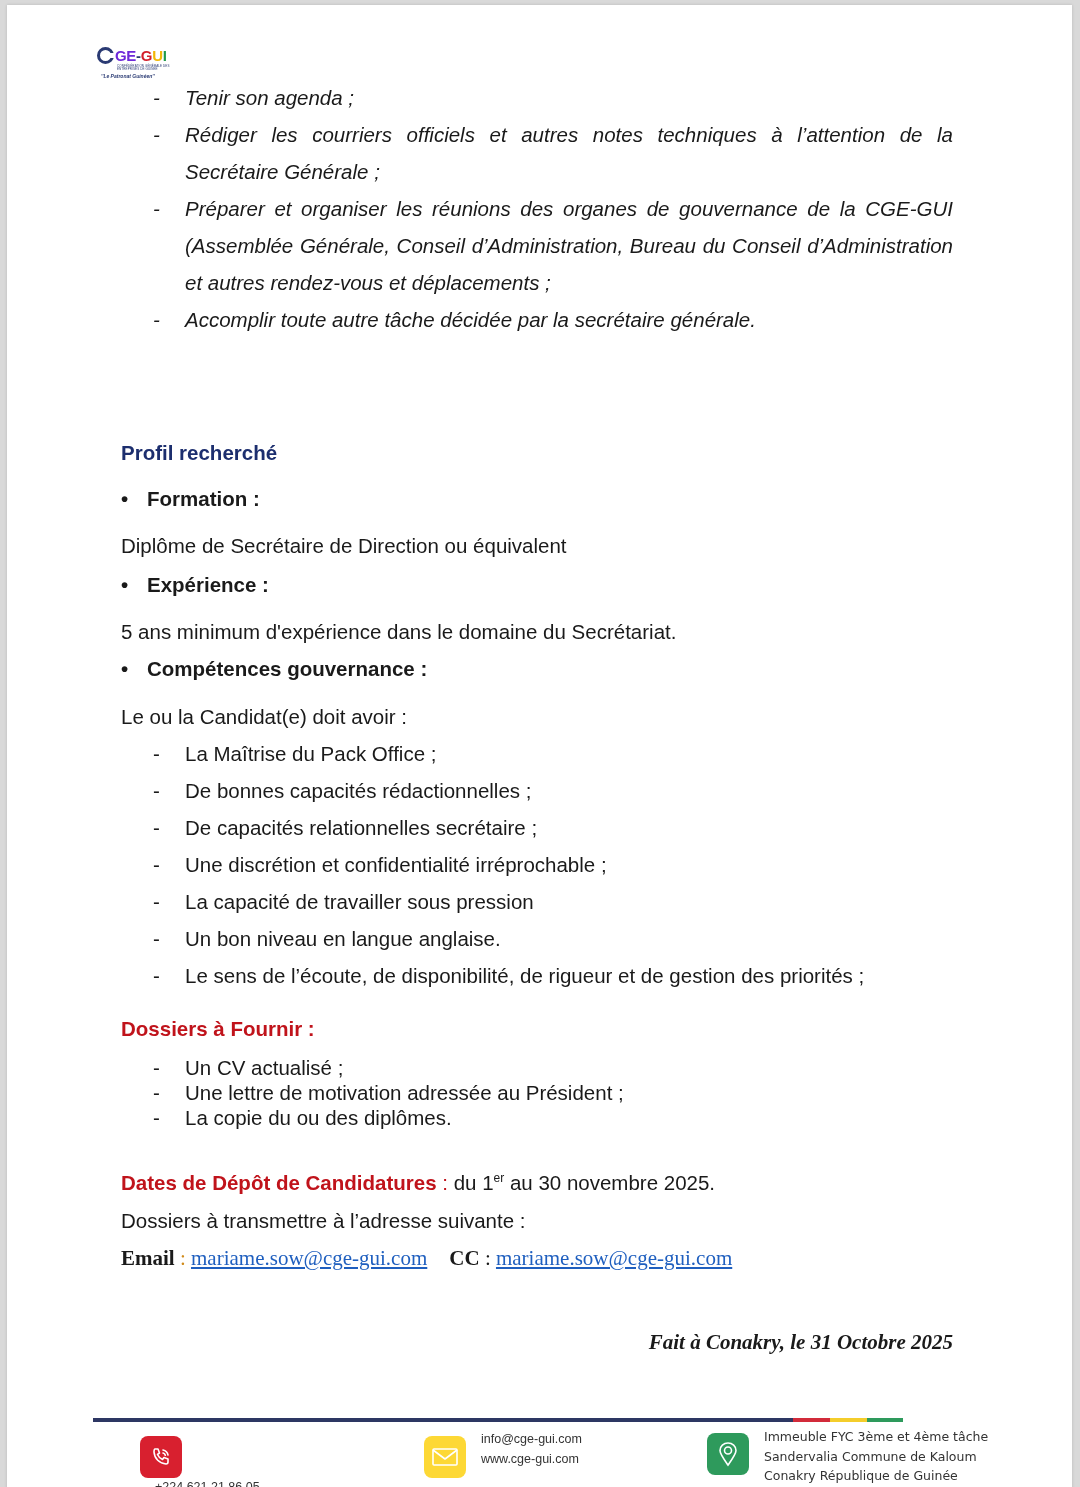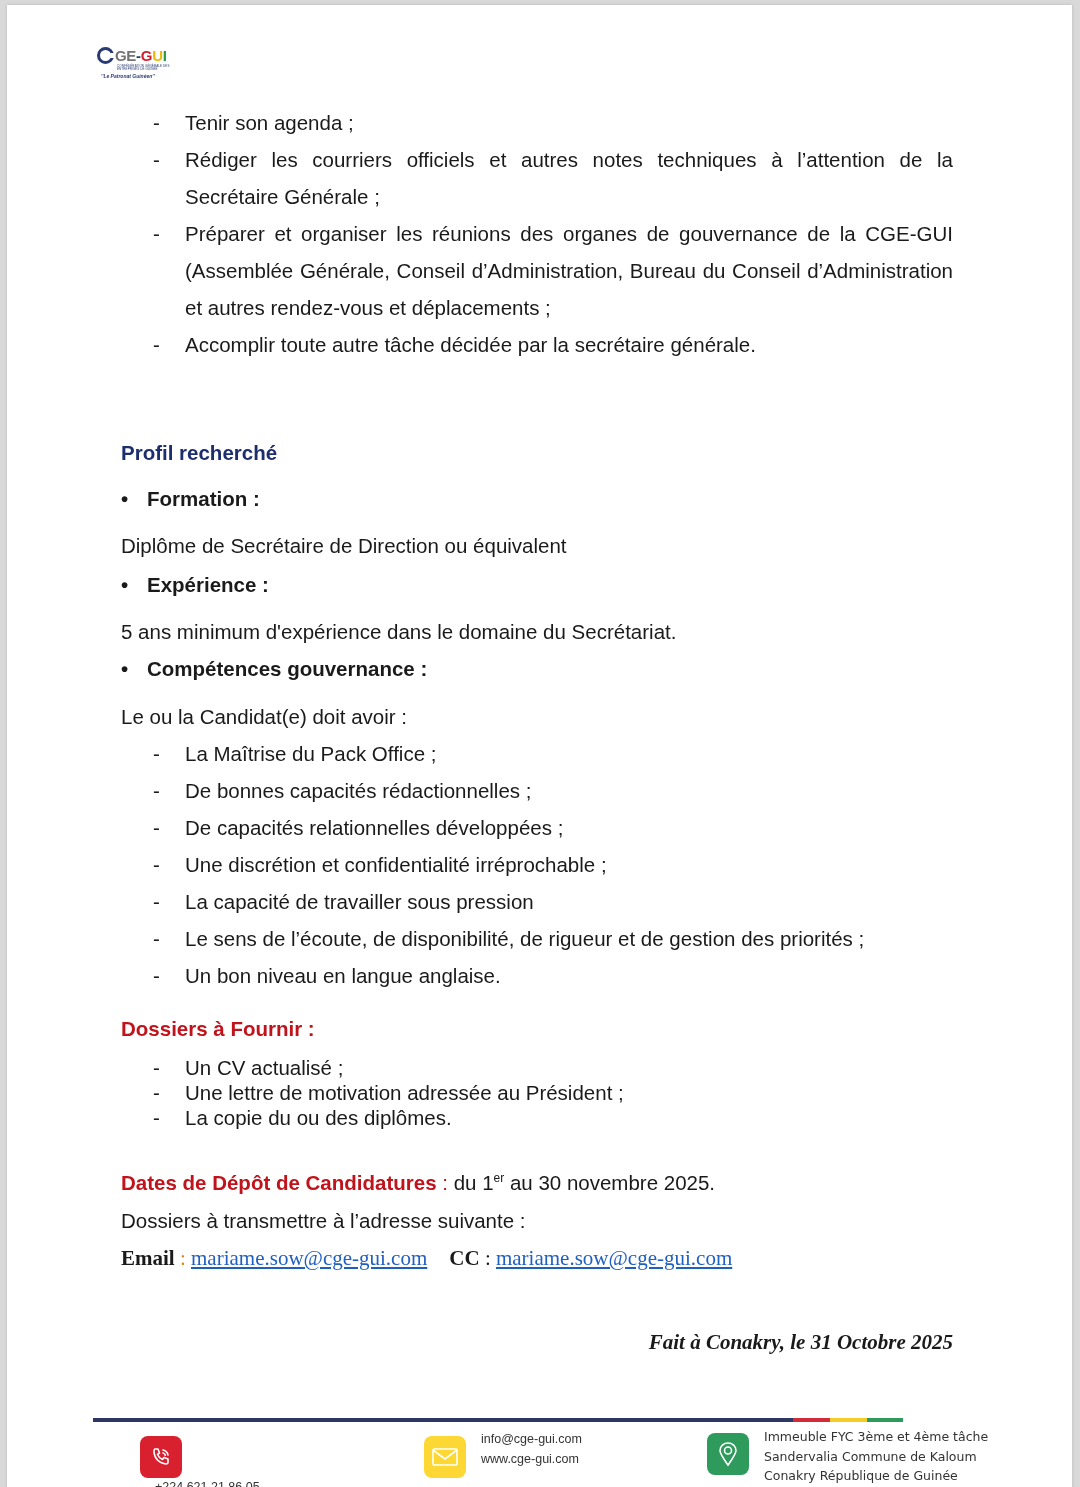--- a/index.html
+++ b/index.html
@@ -6,21 +6,21 @@
     html, body { width: 1080px; height: 1487px; overflow: hidden; }
     body { background: #d9d9d9; font-family: "Liberation Sans", sans-serif; color: #1a1a1a; }
     .page {
       position: absolute; left: 7px; top: 5px; width: 1065px; height: 1490px;
       background: #ffffff; box-shadow: 0 0 3px rgba(0,0,0,0.15);
     }
     .logo { position: absolute; left: 90px; top: 42px; width: 80px; height: 40px; }
     .logo-main { font-family: "Liberation Sans", sans-serif; font-weight: 700; font-size: 15px; line-height: 15px; letter-spacing: -0.3px; display: flex; align-items: center; }
     .logo-c { display: inline-block; width: 17px; height: 17px; border-radius: 50%; border: 3px solid #2a3a73; position: relative; margin-right: 1px; }
     .logo-c::after { content: ""; position: absolute; right: -3px; top: 3px; width: 6px; height: 5px; background: #fff; }
-    .logo-ge { color: #737373; }
+    .logo-ge { color: #6d28d9; }
     .logo-dash { color: #2a3a73; }
     .logo-g { color: #d31d2a; }
     .logo-u { color: #f2b705; }
     .logo-i { color: #1f9a4a; }
     .logo-sub { font-size: 3px; line-height: 3px; color: #2a3a73; margin-left: 20px; margin-top: 1px; letter-spacing: 0.1px; }
     .logo-tag { font-size: 5px; line-height: 6px; color: #2a3a73; font-weight: 700; margin-left: 4px; margin-top: 2px; font-style: italic; }
 
     .content { position: absolute; left: 114px; top: 0; width: 832px; }
     .dash-list { list-style: none; position: absolute; left: 0; width: 832px; }
     .dash-item { position: relative; padding-left: 64px; font-size: 20.5px; line-height: 37px; text-align: justify; }
@@ -58,46 +58,46 @@
       <span class="logo-g">G</span>
       <span class="logo-u">U</span>
       <span class="logo-i">I</span>
     </div>
     <div class="logo-sub">CONFÉDÉRATION GÉNÉRALE DES ENTREPRISES DE GUINÉE</div>
     <div class="logo-tag">''Le Patronat Guinéen''</div>
   </div>
 
   <div class="content">
 
-    <ul class="dash-list" style="top: 99px;">
+    <ul class="dash-list" style="top: 74px; font-style: italic;">
       <li class="dash-item">Tenir son agenda ;</li>
       <li class="dash-item">Rédiger les courriers officiels et autres notes techniques à l’attention de la Secrétaire Générale ;</li>
       <li class="dash-item">Préparer et organiser les réunions des organes de gouvernance de la CGE-GUI (Assemblée Générale, Conseil d’Administration, Bureau du Conseil d’Administration et autres rendez-vous et déplacements ;</li>
       <li class="dash-item">Accomplir toute autre tâche décidée par la secrétaire générale.</li>
     </ul>
 
     <div class="h-blue" style="top: 436px;">Profil recherché</div>
 
     <div class="bullet-head" style="top: 482px;">Formation :</div>
     <div class="para" style="top: 529px;">Diplôme de Secrétaire de Direction ou équivalent</div>
 
     <div class="bullet-head" style="top: 568px;">Expérience :</div>
     <div class="para" style="top: 615px;">5 ans minimum d'expérience dans le domaine du Secrétariat.</div>
 
     <div class="bullet-head" style="top: 652px;">Compétences gouvernance :</div>
     <div class="para" style="top: 700px;">Le ou la Candidat(e) doit avoir :</div>
 
     <ul class="dash-list" style="top: 730px;">
       <li class="dash-item">La Maîtrise du Pack Office ;</li>
       <li class="dash-item">De bonnes capacités rédactionnelles ;</li>
-      <li class="dash-item">De capacités relationnelles développées ;</li>
+      <li class="dash-item">De capacités relationnelles secrétaire ;</li>
       <li class="dash-item">Une discrétion et confidentialité irréprochable ;</li>
       <li class="dash-item">La capacité de travailler sous pression</li>
+      <li class="dash-item">Un bon niveau en langue anglaise.</li>
       <li class="dash-item">Le sens de l’écoute, de disponibilité, de rigueur et de gestion des priorités ;</li>
-      <li class="dash-item">Un bon niveau en langue anglaise.</li>
     </ul>
 
     <div class="h-red" style="top: 1012px;">Dossiers à Fournir :</div>
 
     <ul class="dash-list tight" style="top: 1050px;">
       <li class="dash-item">Un CV actualisé ;</li>
       <li class="dash-item">Une lettre de motivation adressée au Président ;</li>
       <li class="dash-item">La copie du ou des diplômes.</li>
     </ul>
 

